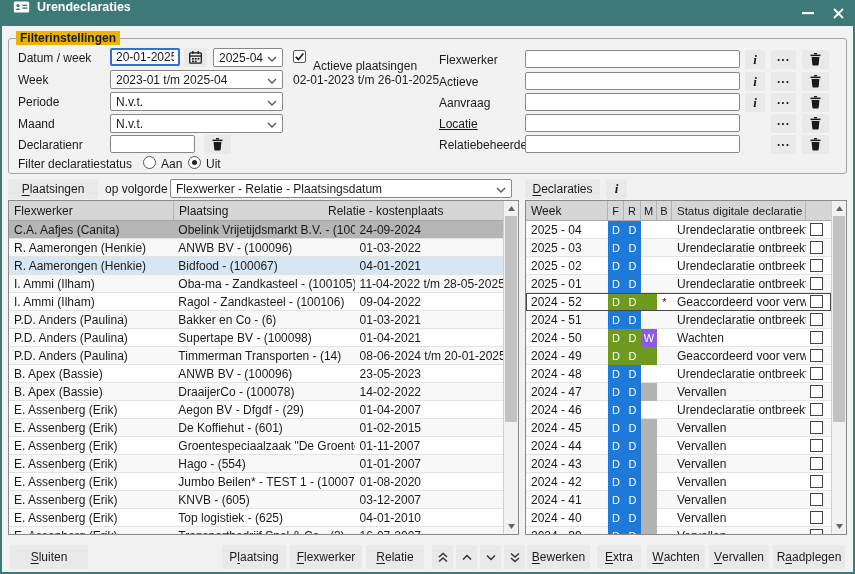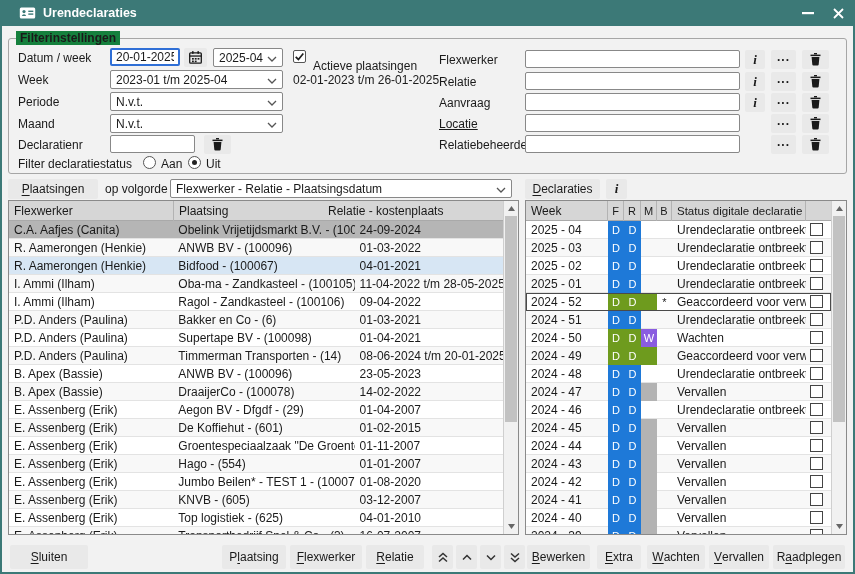--- a/index.html
+++ b/index.html
@@ -1,25 +1,25 @@
 <!DOCTYPE html>
 <html><head>
 <meta charset="utf-8">
 <style>
   html,body{margin:0;padding:0;background:#cfcfcf;font-family:"Liberation Sans",sans-serif;}
   *{box-sizing:border-box;}
   .window{position:relative;width:855px;height:574px;background:#f2f2f2;box-shadow:inset 0 0 0 2px #3c7977;overflow:hidden;font-size:12px;color:#1a1a1a;}
   
-  .titlebar{position:absolute;left:0;top:0;width:855px;height:26px;background:#3c7977;display:flex;align-items:center;padding-left:19px;}
+  .titlebar{position:absolute;left:0;top:0;width:855px;height:26px;background:#3c7977;display:flex;padding-left:13px;}
   .titlebar .ttl{color:#fff;font-weight:bold;font-size:12.5px;margin-left:7px;}
   .winbtns{position:absolute;right:10px;top:0;height:26px;display:flex;align-items:center;gap:16px;}
   .winbtn{width:14px;height:14px;display:flex;align-items:center;justify-content:center;cursor:default;}
   
   .groupbox{position:absolute;left:8px;top:38px;width:839px;height:136px;border:1px solid #a6a6a6;border-radius:3px;}
-  .legend{position:absolute;left:7px;top:-8px;background:#15803d;padding:0 4px;font-weight:bold;}
+  .legend{position:absolute;left:7px;top:-8px;background:#eab308;padding:0 4px;font-weight:bold;}
   .flabel{position:absolute;white-space:nowrap;}
   .tinput{position:absolute;height:18px;border:1px solid #888;border-radius:2px;background:#fff;font:12px "Liberation Sans",sans-serif;padding:0 4px;color:#1a1a1a;}
   .tinput.focus{border:2px solid #2f6fd6;}
   .select{position:absolute;height:19px;border:1px solid #888;border-radius:2px;background:#fff;display:flex;align-items:center;padding:0 18px 0 5px;white-space:nowrap;overflow:hidden;}
   .select svg.chev{position:absolute;right:5px;top:7px;}
   .sqbtn{position:absolute;height:19px;background:#e9e9e9;border-radius:2px;display:flex;align-items:center;justify-content:center;color:#1a1a1a;}
   .sqbtn.info{font-family:"Liberation Serif",serif;font-style:italic;font-weight:bold;font-size:13px;}
   .sqbtn.dots{font-weight:bold;letter-spacing:1px;}
   .sqbtn.dots span{transform:translateY(-3px);}
   .checkbox{position:absolute;width:13px;height:13px;border:1px solid #555;border-radius:2px;background:#fff;display:flex;align-items:center;justify-content:center;}
@@ -169,21 +169,21 @@
       <div class="sqbtn" style="left:802px;top:0px;width:27px;">
         <svg width="11" height="13" viewBox="0 0 11 13" class="navsvg">
             <rect x="4" y="0" width="3" height="1.4" fill="#1a1a1a"></rect>
             <rect x="0.5" y="1.6" width="10" height="1.5" fill="#1a1a1a"></rect>
             <path d="M1.6 4 h7.8 l-0.7 7.6 a1.1 1.1 0 0 1 -1.1 1 h-4.2 a1.1 1.1 0 0 1 -1.1 -1 z" fill="#1a1a1a"></path>
           </svg>
       </div>
     </div>
 
     <div class="lookup-row" style="position: absolute; left: 0px; top: 72px; width: 855px; height: 20px;">
-      <span class="flabel lkl" style="left:439px;top:3px;">Relatie</span>
+      <span class="flabel lkl" style="left:439px;top:3px;">Actieve</span>
       <input class="tinput linput" style="left: 525px; top: 0px; width: 215px;">
       <div class="sqbtn info" style="left:745px;top:0px;width:20px;">i</div>
       <div class="sqbtn dots" style="left:771px;top:0px;width:25px;">
           <span>...</span>
         </div>
       <div class="sqbtn" style="left:802px;top:0px;width:27px;">
         <svg width="11" height="13" viewBox="0 0 11 13" class="navsvg">
             <rect x="4" y="0" width="3" height="1.4" fill="#1a1a1a"></rect>
             <rect x="0.5" y="1.6" width="10" height="1.5" fill="#1a1a1a"></rect>
             <path d="M1.6 4 h7.8 l-0.7 7.6 a1.1 1.1 0 0 1 -1.1 1 h-4.2 a1.1 1.1 0 0 1 -1.1 -1 z" fill="#1a1a1a"></path>

